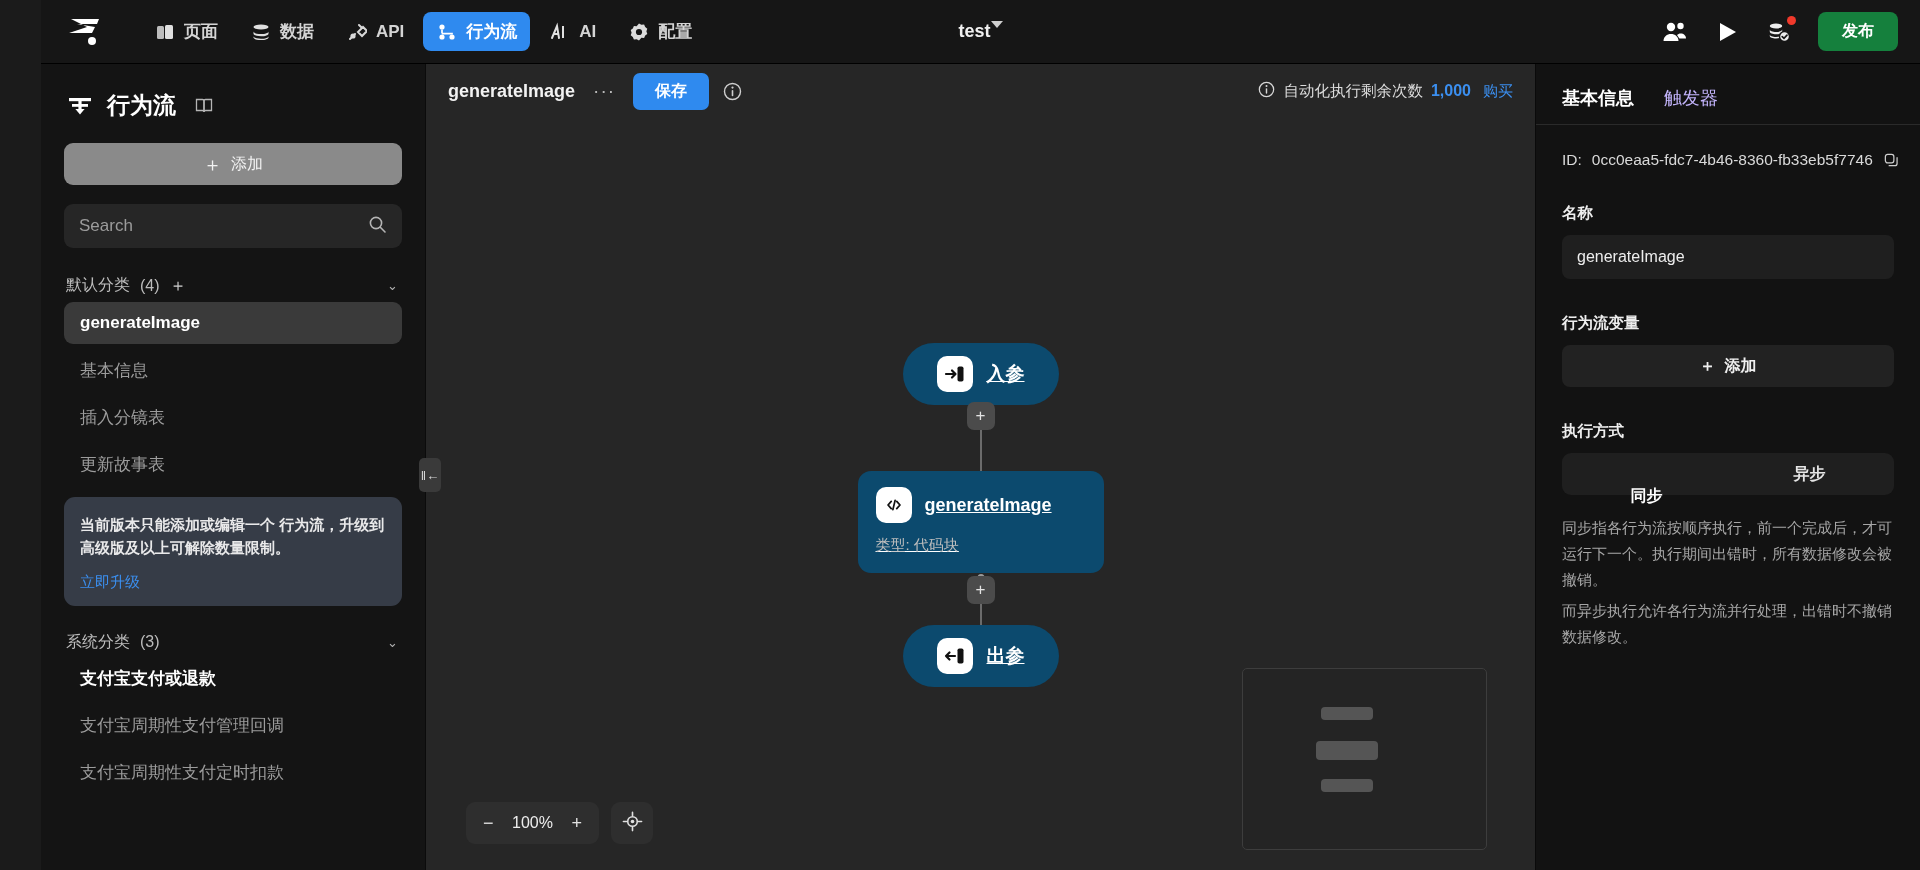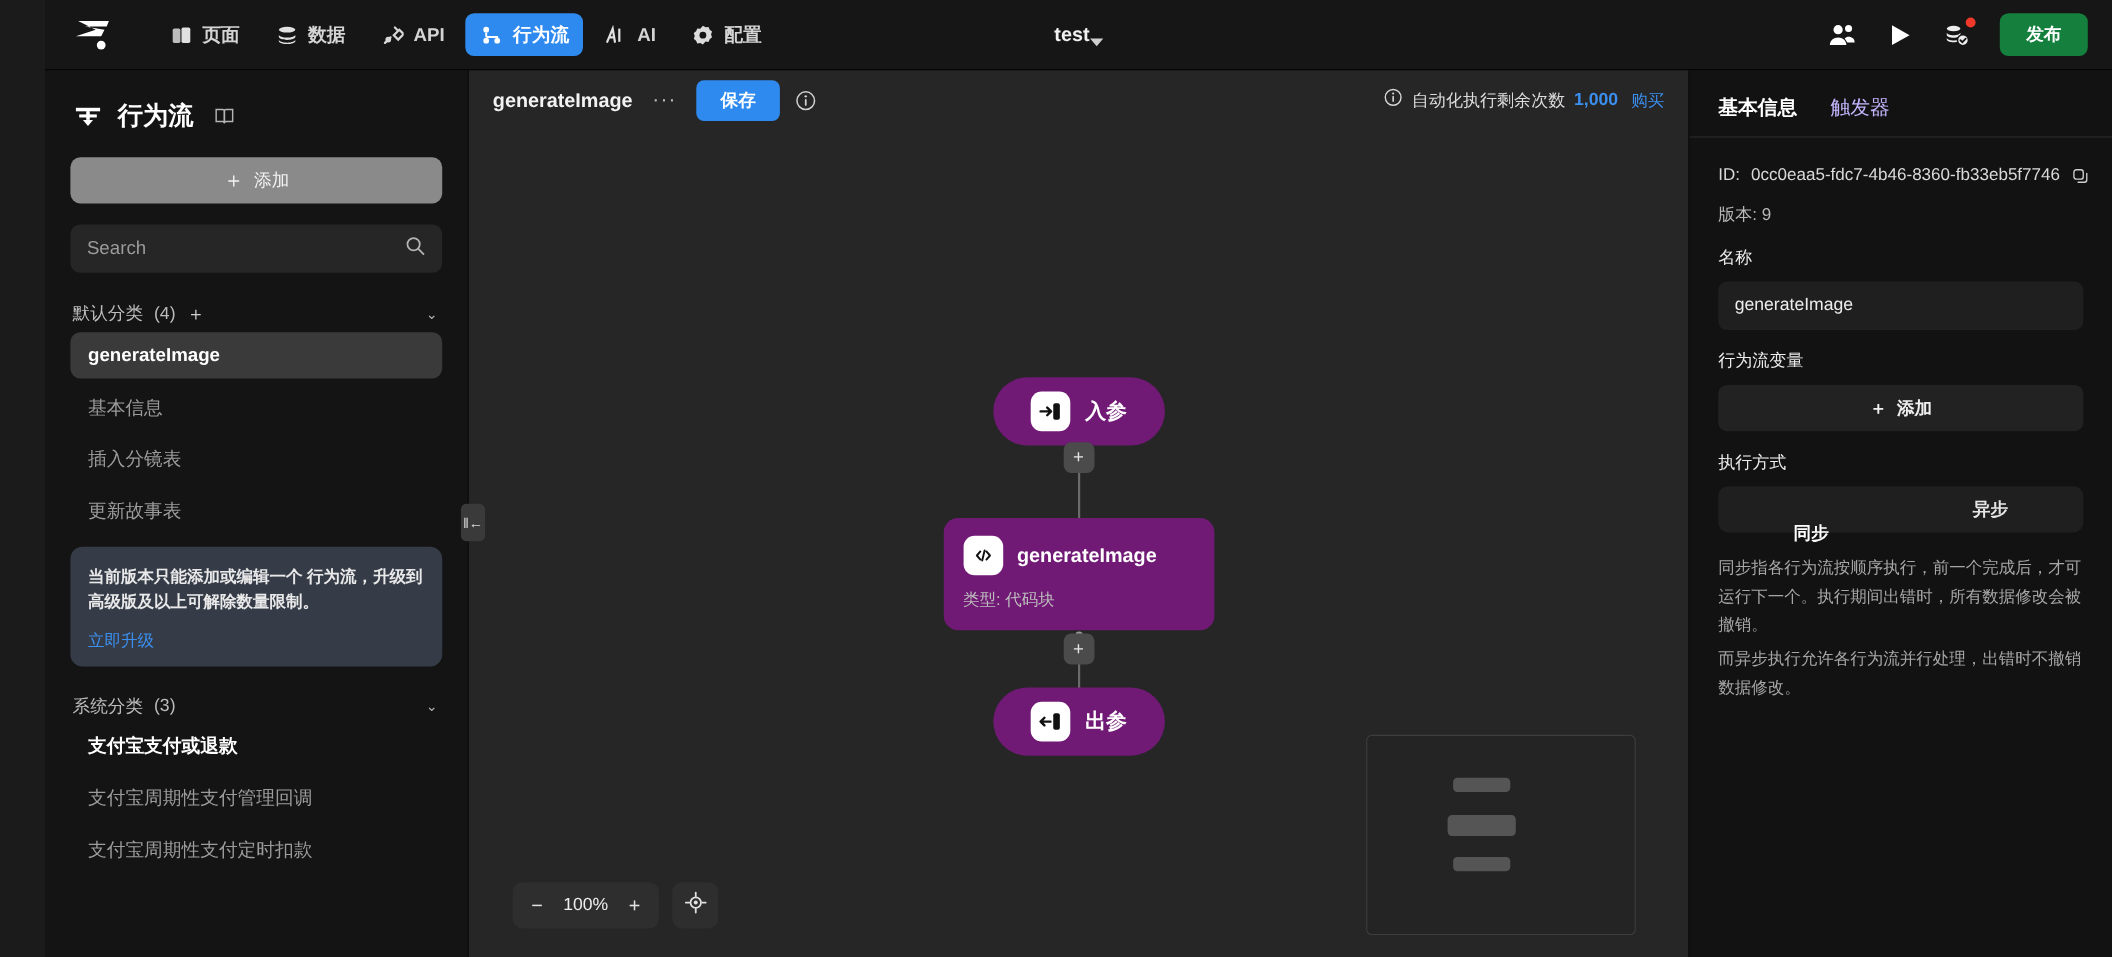--- a/index.html
+++ b/index.html
@@ -28,21 +28,21 @@
     padding: 8px 13px; border-radius: 8px;
     font-size: 17px; font-weight: 700; color: #d4d4d4;
     cursor: pointer; white-space: nowrap;
   }
   .nav-item.active { background: #2f8aef; color: #fff; }
   .nav-ico { width: 22px; height: 22px; display: inline-flex; align-items: center; justify-content: center; }
   .nav-ico svg { display: block; }
 
   .doc-title {
     position: absolute; left: 50%; transform: translateX(-50%);
-    display: flex; align-items: flex-end; 
+    display: flex; align-items: flex-start; 
     font-size: 18px; font-weight: 700; color: #f0f0f0; cursor: pointer;
   }
   .caret { width: 0; height: 0; border-left: 6px solid transparent; border-right: 6px solid transparent; border-top: 7px solid #cfcfcf; }
 
   .top-right { margin-left: auto; display: flex; align-items: center; gap: 26px; }
   .ticon { width: 26px; height: 26px; display: flex; align-items: center; justify-content: center; cursor: pointer; position: relative; }
   .dot-badge { position: absolute; top: -3px; right: -4px; width: 9px; height: 9px; border-radius: 50%; background: #f0392b; }
   .publish-btn {
     background: #15803d; color: #fff; border: none; border-radius: 8px;
     padding: 9px 24px; font-size: 16px; font-weight: 700; cursor: pointer;
@@ -125,22 +125,22 @@
   .info-ico { display: flex; cursor: pointer; }
   .quota { margin-left: auto; display: flex; align-items: center; gap: 8px; font-size: 15.5px; color: #dcdcdc; }
   .quota-num { color: #3b8ff0; font-weight: 700; font-size: 16px; }
   .quota-buy { color: #3b8ff0; font-size: 15px; cursor: pointer; margin-left: 4px; }
 
   .canvas {
     flex: 1; position: relative; overflow: hidden;
   }
 
   .node {
-    position: absolute; background: #701a75; color: #fff;
-    display: flex; align-items: center;
+    position: absolute; background: #0c4a6e; color: #fff;
+    display: flex; align-items: center; text-decoration: underline;
   }
   .node-pill {
     height: 62px; border-radius: 31px; padding: 0 34px; gap: 14px;
     left: 50%; transform: translateX(-50%);
   }
   .node-icon-sq {
     width: 36px; height: 36px; border-radius: 10px; background: #fff;
     display: flex; align-items: center; justify-content: center; flex: 0 0 36px;
   }
   .node-label { font-size: 19px; font-weight: 700; }
@@ -188,21 +188,21 @@
     width: 385px; flex: 0 0 385px; background: #121212;
     border-left: 1px solid #0a0a0a; display: flex; flex-direction: column;
   }
   .rp-tabs { display: flex; gap: 30px; padding: 22px 26px 0 26px; border-bottom: 1px solid #2a2a2a; }
   .rp-tab { padding-bottom: 14px; font-size: 18px; color: #c4b5fd; cursor: pointer; }
   .rp-tab.active { color: #fff; font-weight: 700; }
   .rp-body { padding: 26px 26px 0 26px; overflow: hidden; }
   .rp-id { font-size: 15.5px; color: #d9d9d9; display: flex; align-items: center; gap: 10px; white-space: nowrap; }
   .copy-ico { cursor: pointer; display: flex; flex: 0 0 auto; }
   .rp-ver { margin-top: 16px; font-size: 15.5px; color: #b8b8b8; }
-  .rp-label { margin-top: 18px; font-size: 15.5px; color: #ededed; font-weight: 400; }
+  .rp-label { margin-top: 34px; font-size: 15.5px; color: #ededed; font-weight: 700; }
   .rp-input {
     margin-top: 11px; height: 44px; background: #1f1f1f; border-radius: 8px;
     display: flex; align-items: center; padding: 0 15px;
   }
   .rp-input input {
     flex: 1; background: transparent; border: none; outline: none;
     color: #ededed; font-size: 16px; font-family: inherit;
   }
   .rp-add {
     margin-top: 11px; height: 42px; background: #222; border-radius: 8px;
@@ -510,21 +510,20 @@
           <span>ID:</span>
           <span>0cc0eaa5-fdc7-4b46-8360-fb33eb5f7746</span>
           <span class="copy-ico">
             <svg width="17" height="17" viewBox="0 0 18 18">
                 <rect x="2.5" y="2.5" width="9" height="9" rx="2.4" stroke="#cfcfcf" stroke-width="1.3" fill="none"></rect>
                 <path d="M6.5 14.5 h6 a2.4 2.4 0 0 0 2.4-2.4 V6" stroke="#cfcfcf" stroke-width="1.3" fill="none" stroke-linecap="round"></path>
               </svg>
           </span>
         </div>
 
-        <div class="rp-ver">版本: 9</div>
 
         <div class="rp-label">名称</div>
         <div class="rp-input">
           <input value="generateImage" style="">
         </div>
 
         <div class="rp-label">行为流变量</div>
         <div class="rp-add">
           <span>＋</span>
           <span>添加</span>

